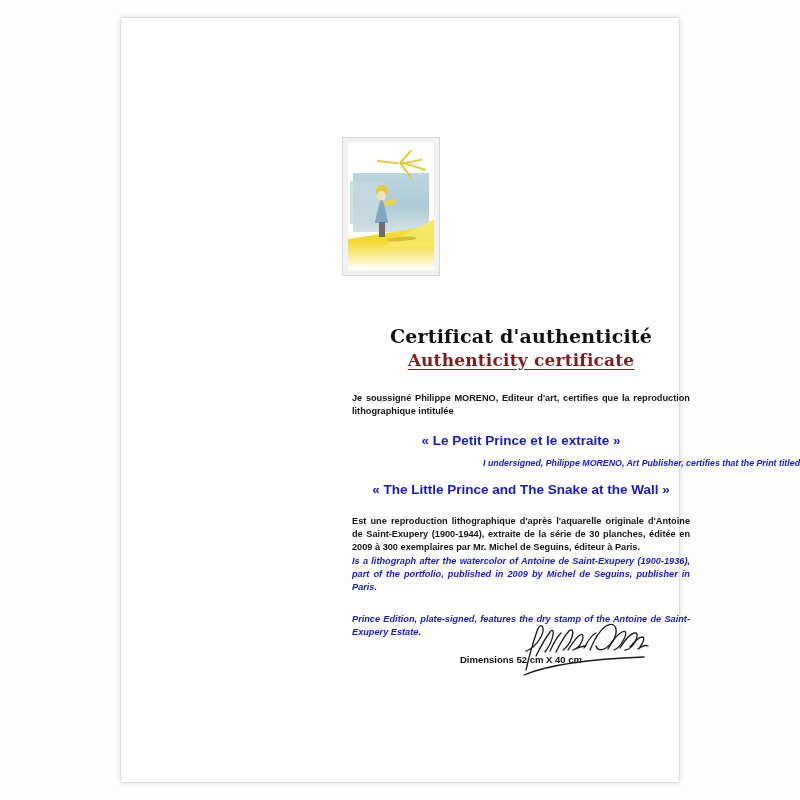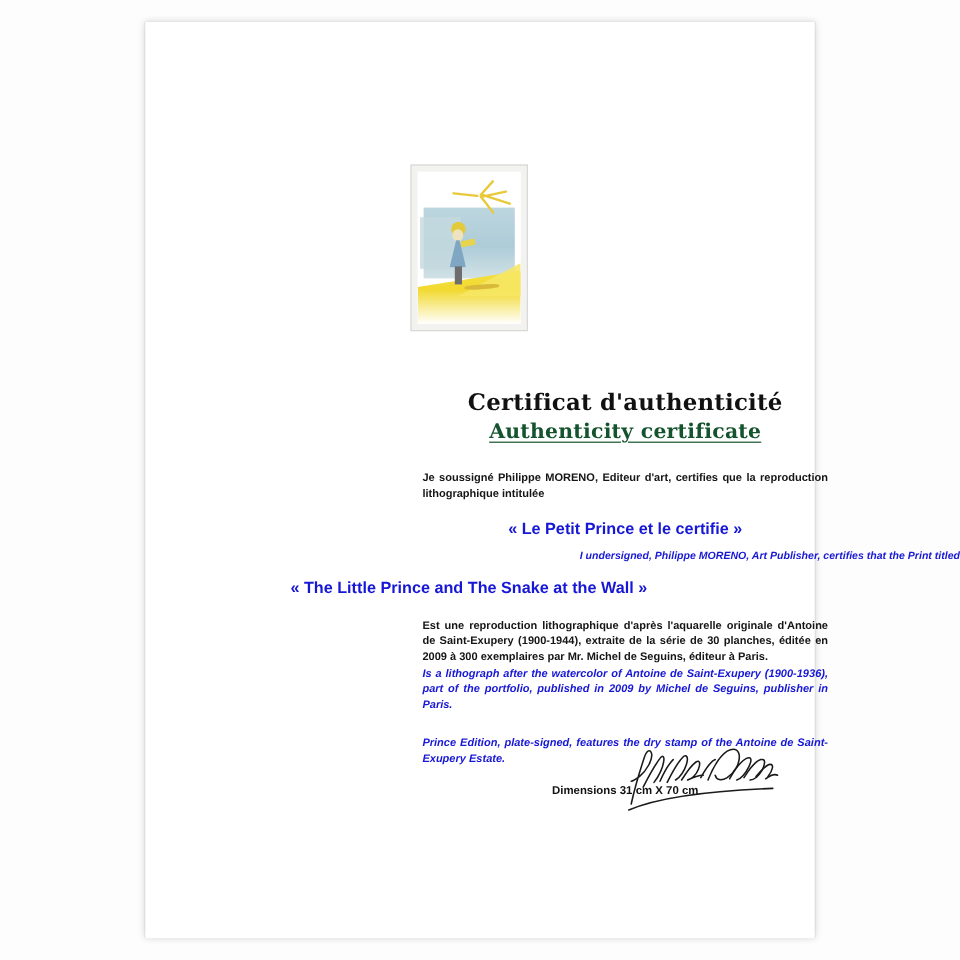--- a/index.html
+++ b/index.html
@@ -163,21 +163,21 @@
     letter-spacing: 0.2px;
   }
   .title-fr {
     font-size: 19px;
     color: #111111;
     margin: 0 0 3px 0;
     padding-top: 6px;
   }
   .title-en {
     font-size: 17px;
-    color: #14532d;
+    color: #7f1d1d;
     margin: 0;
     text-decoration: underline;
     text-underline-offset: 3px;
   }
 
   .para {
     margin: 0;
     padding: 0 110px;
     font-size: 9.2px;
     line-height: 1.45;
@@ -190,21 +190,21 @@
     font-style: italic;
   }
   .work-fr {
     text-align: center;
     font-size: 13.5px;
     font-weight: bold;
     color: #1717d6;
     margin: 0;
   }
   .work-en {
-    text-align: left;
+    text-align: center;
     font-size: 13.5px;
     font-weight: bold;
     color: #1717d6;
     margin: 0;
   }
   .lead-en {
     text-align: right;
     font-size: 8.8px;
     font-weight: bold;
     font-style: italic;
@@ -267,42 +267,42 @@
 
       <div class="title-fr">Certificat d'authenticité</div>
       <div class="title-en">Authenticity certificate</div>
 
       <div class="spacer-22"></div>
 
       <p class="para">Je soussigné Philippe MORENO, Editeur d'art, certifies que la reproduction lithographique intitulée</p>
 
       <div class="spacer-14"></div>
 
-      <p class="work-fr">«  Le Petit Prince et le certifie  »</p>
+      <p class="work-fr">«  Le Petit Prince et le extraite  »</p>
 
       <div class="spacer-10"></div>
 
       <p class="lead-en">I undersigned, Philippe MORENO, Art Publisher, certifies that the Print titled</p>
 
       <div class="spacer-14"></div>
 
       <p class="work-en">«  The Little Prince and The Snake at the Wall  »</p>
 
       <div class="spacer-18"></div>
 
       <p class="para">Est une reproduction lithographique d'après l'aquarelle originale d'Antoine de Saint-Exupery (1900-1944), extraite de la série de 30 planches, éditée en 2009 à 300 exemplaires par Mr. Michel de Seguins, éditeur à Paris.</p>
       <p class="para en">Is a lithograph after the watercolor of Antoine de Saint-Exupery (1900-1936), part of the portfolio, published in 2009 by Michel de Seguins, publisher in Paris.</p>
 
       <div class="spacer-18"></div>
 
       <p class="para en">Prince Edition, plate-signed, features the dry stamp of the Antoine de Saint-Exupery Estate.</p>
 
       <div class="spacer-14"></div>
 
-      <p class="dims">Dimensions  31 cm X 70 cm</p>
+      <p class="dims">Dimensions  52 cm X 40 cm</p>
 
     </div>
 
     <svg id="signature" viewBox="0 0 130 65" xmlns="http://www.w3.org/2000/svg">
       <g fill="none" stroke="#1a1a1a" stroke-width="1.3" stroke-linecap="round" stroke-linejoin="round">
         <path d="M6 52 C 10 34, 14 22, 17 13 C 19 7, 22 6, 23 10 C 24 15, 19 24, 13 29 C 9 32, 7 33, 6 33"></path>
         <path d="M16 38 C 22 26, 27 18, 30 14 C 32 11, 34 12, 33 17 C 32 23, 28 30, 25 34"></path>
         <path d="M30 33 C 34 24, 38 18, 41 15"></path>
         <path d="M36 34 C 41 24, 45 17, 49 13 C 52 10, 54 13, 52 19 C 50 25, 46 30, 43 32"></path>
         <path d="M48 32 C 53 24, 57 19, 60 17 C 63 15, 64 18, 62 23 C 60 28, 56 31, 53 32 C 57 30, 62 28, 66 28"></path>

